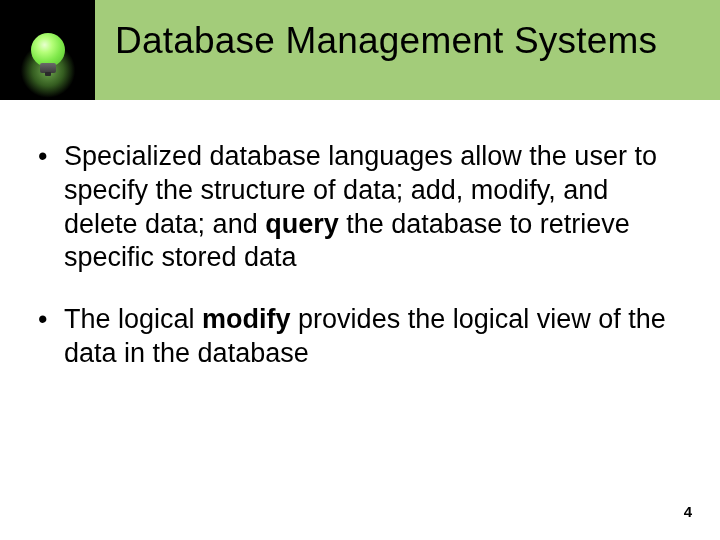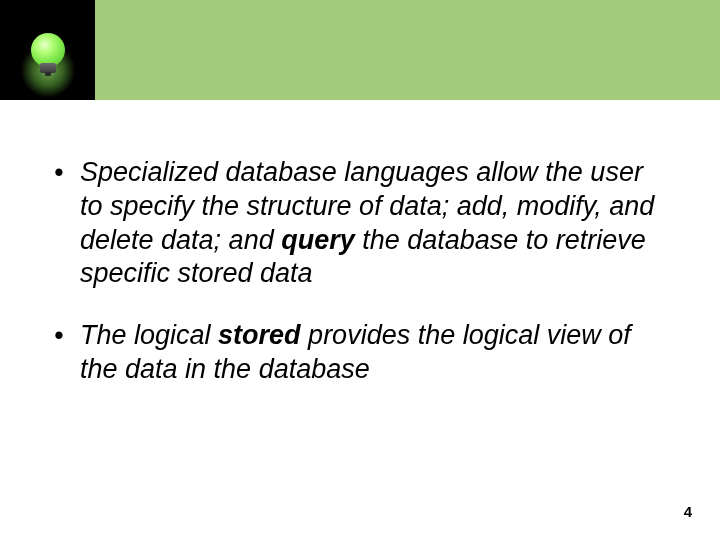--- a/index.html
+++ b/index.html
@@ -84,23 +84,22 @@
     letter-spacing: 0.2px;
   }
   .content {
     position: absolute;
     left: 34px;
     top: 140px;
     right: 40px;
   }
   ul.bullets {
     list-style: none;
-    margin: 16px;
+    margin: 0;
     padding: 0;
-    font-style: italic;
   }
   ul.bullets > li {
     position: relative;
     padding-left: 30px;
     font-size: 27px;
     line-height: 1.25;
     color: #000000;
     margin-bottom: 28px;
   }
   ul.bullets > li::before {
@@ -126,22 +125,23 @@
 
 <div class="header">
   <div class="logo">
     <div class="bulb">
       <div class="bulb-glow"></div>
       <div class="bulb-head"></div>
       <div class="bulb-base"></div>
       <div class="bulb-tip"></div>
     </div>
   </div>
+  <div class="title">Database Management Systems</div>
 </div>
 
 <div class="content">
   <ul class="bullets" id="bullet-list">
       <li><span>Specialized database languages allow the user to specify the structure of data; add, modify, and delete data; and </span><span class="b">query</span><span> the database to retrieve specific stored data</span></li>
-      <li><span>The logical </span><span class="b">stored</span><span> provides the logical view of the data in the database</span></li>
+      <li><span>The logical </span><span class="b">modify</span><span> provides the logical view of the data in the database</span></li>
     </ul>
 </div>
 
 <div class="pagenum">4</div>
 
 </body></html>

